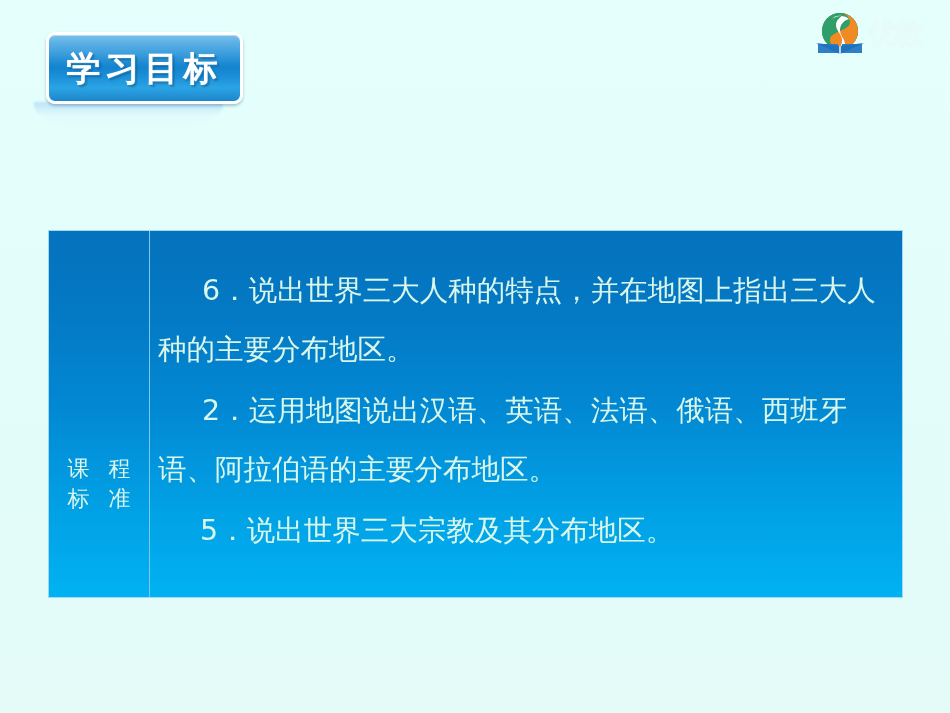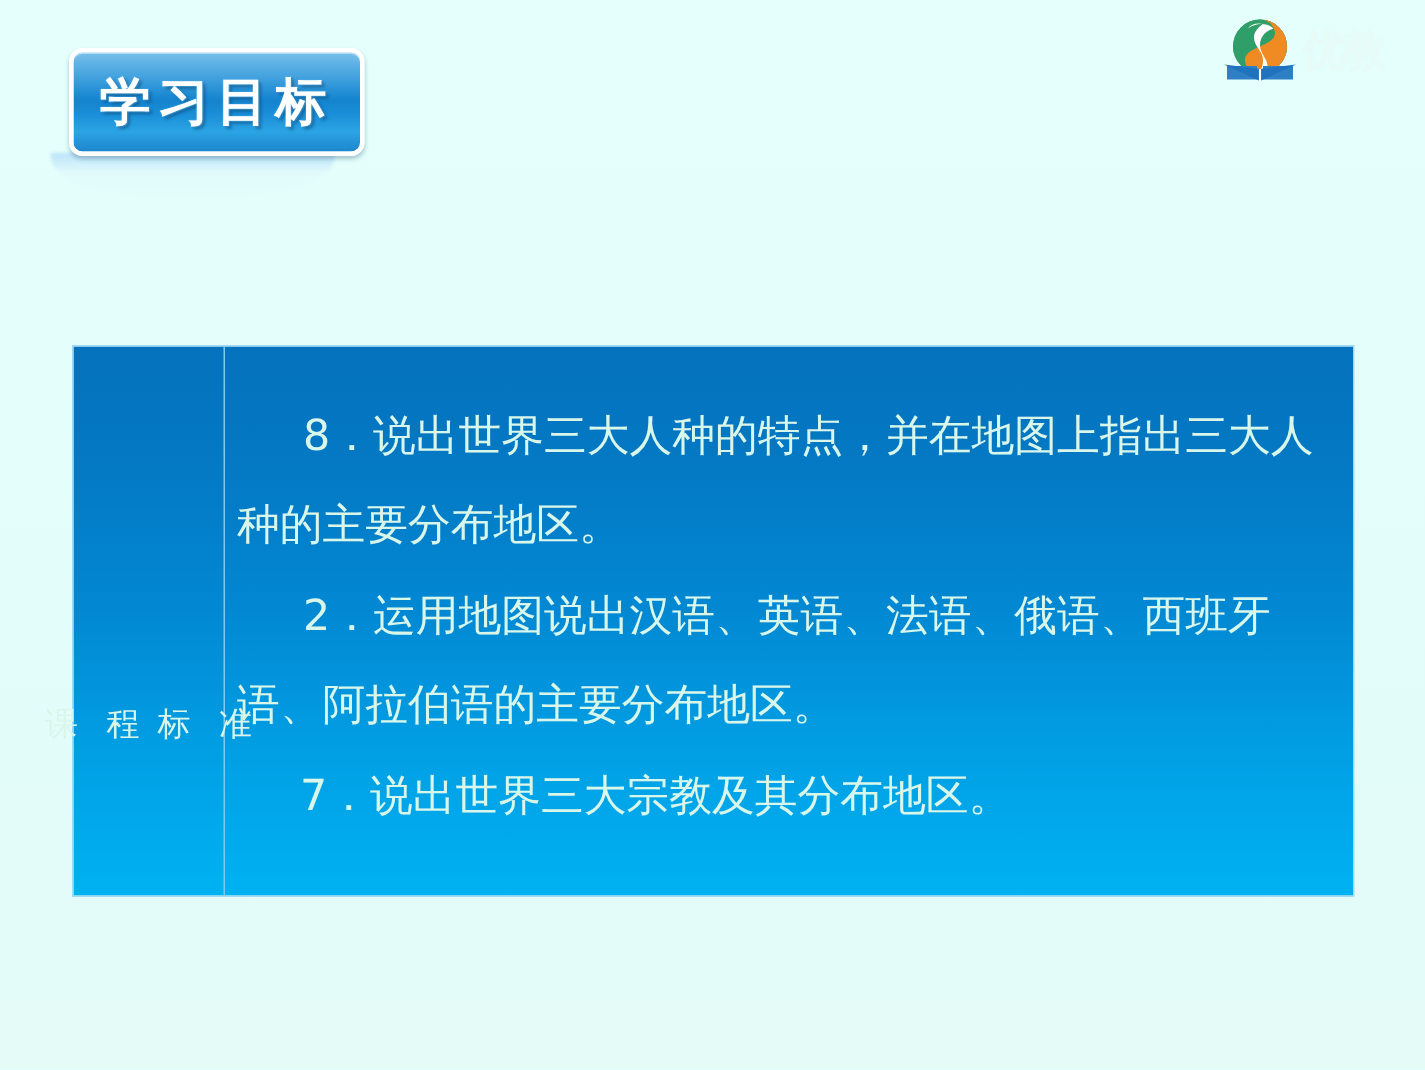--- a/index.html
+++ b/index.html
@@ -137,21 +137,21 @@
         #019fe4 74%,
         #00b2f2 100%);
     display: flex;
     flex-direction: row;
   }
   #label-cell {
     width: 101px;
     flex: 0 0 101px;
     border-right: 1px solid #7ec9ef;
     display: flex;
-    flex-direction: row;
+    flex-direction: column;
     align-items: center;
     justify-content: center;
     padding-top: 140px;
     box-sizing: border-box;
   }
   .label-line {
     color: #d9f6ea;
     font-size: 22px;
     line-height: 30px;
     letter-spacing: 6px;
@@ -223,21 +223,21 @@
   </div>
 
   <div id="content-box">
 
     <div id="label-cell">
       <div class="label-line">课 程</div>
       <div class="label-line">标 准</div>
     </div>
 
     <div id="items-cell">
-      <p class="goal-item" id="item-1">8．说出世界三大人种的特点，并在地图上指出三大人种的主要分布地区。</p>
+      <p class="goal-item" id="item-1">6．说出世界三大人种的特点，并在地图上指出三大人种的主要分布地区。</p>
       <p class="goal-item" id="item-2">2．运用地图说出汉语、英语、法语、俄语、西班牙语、阿拉伯语的主要分布地区。</p>
-      <p class="goal-item" id="item-3">7．说出世界三大宗教及其分布地区。</p>
+      <p class="goal-item" id="item-3">5．说出世界三大宗教及其分布地区。</p>
     </div>
 
   </div>
 
 
 </div>
 
 </body></html>

